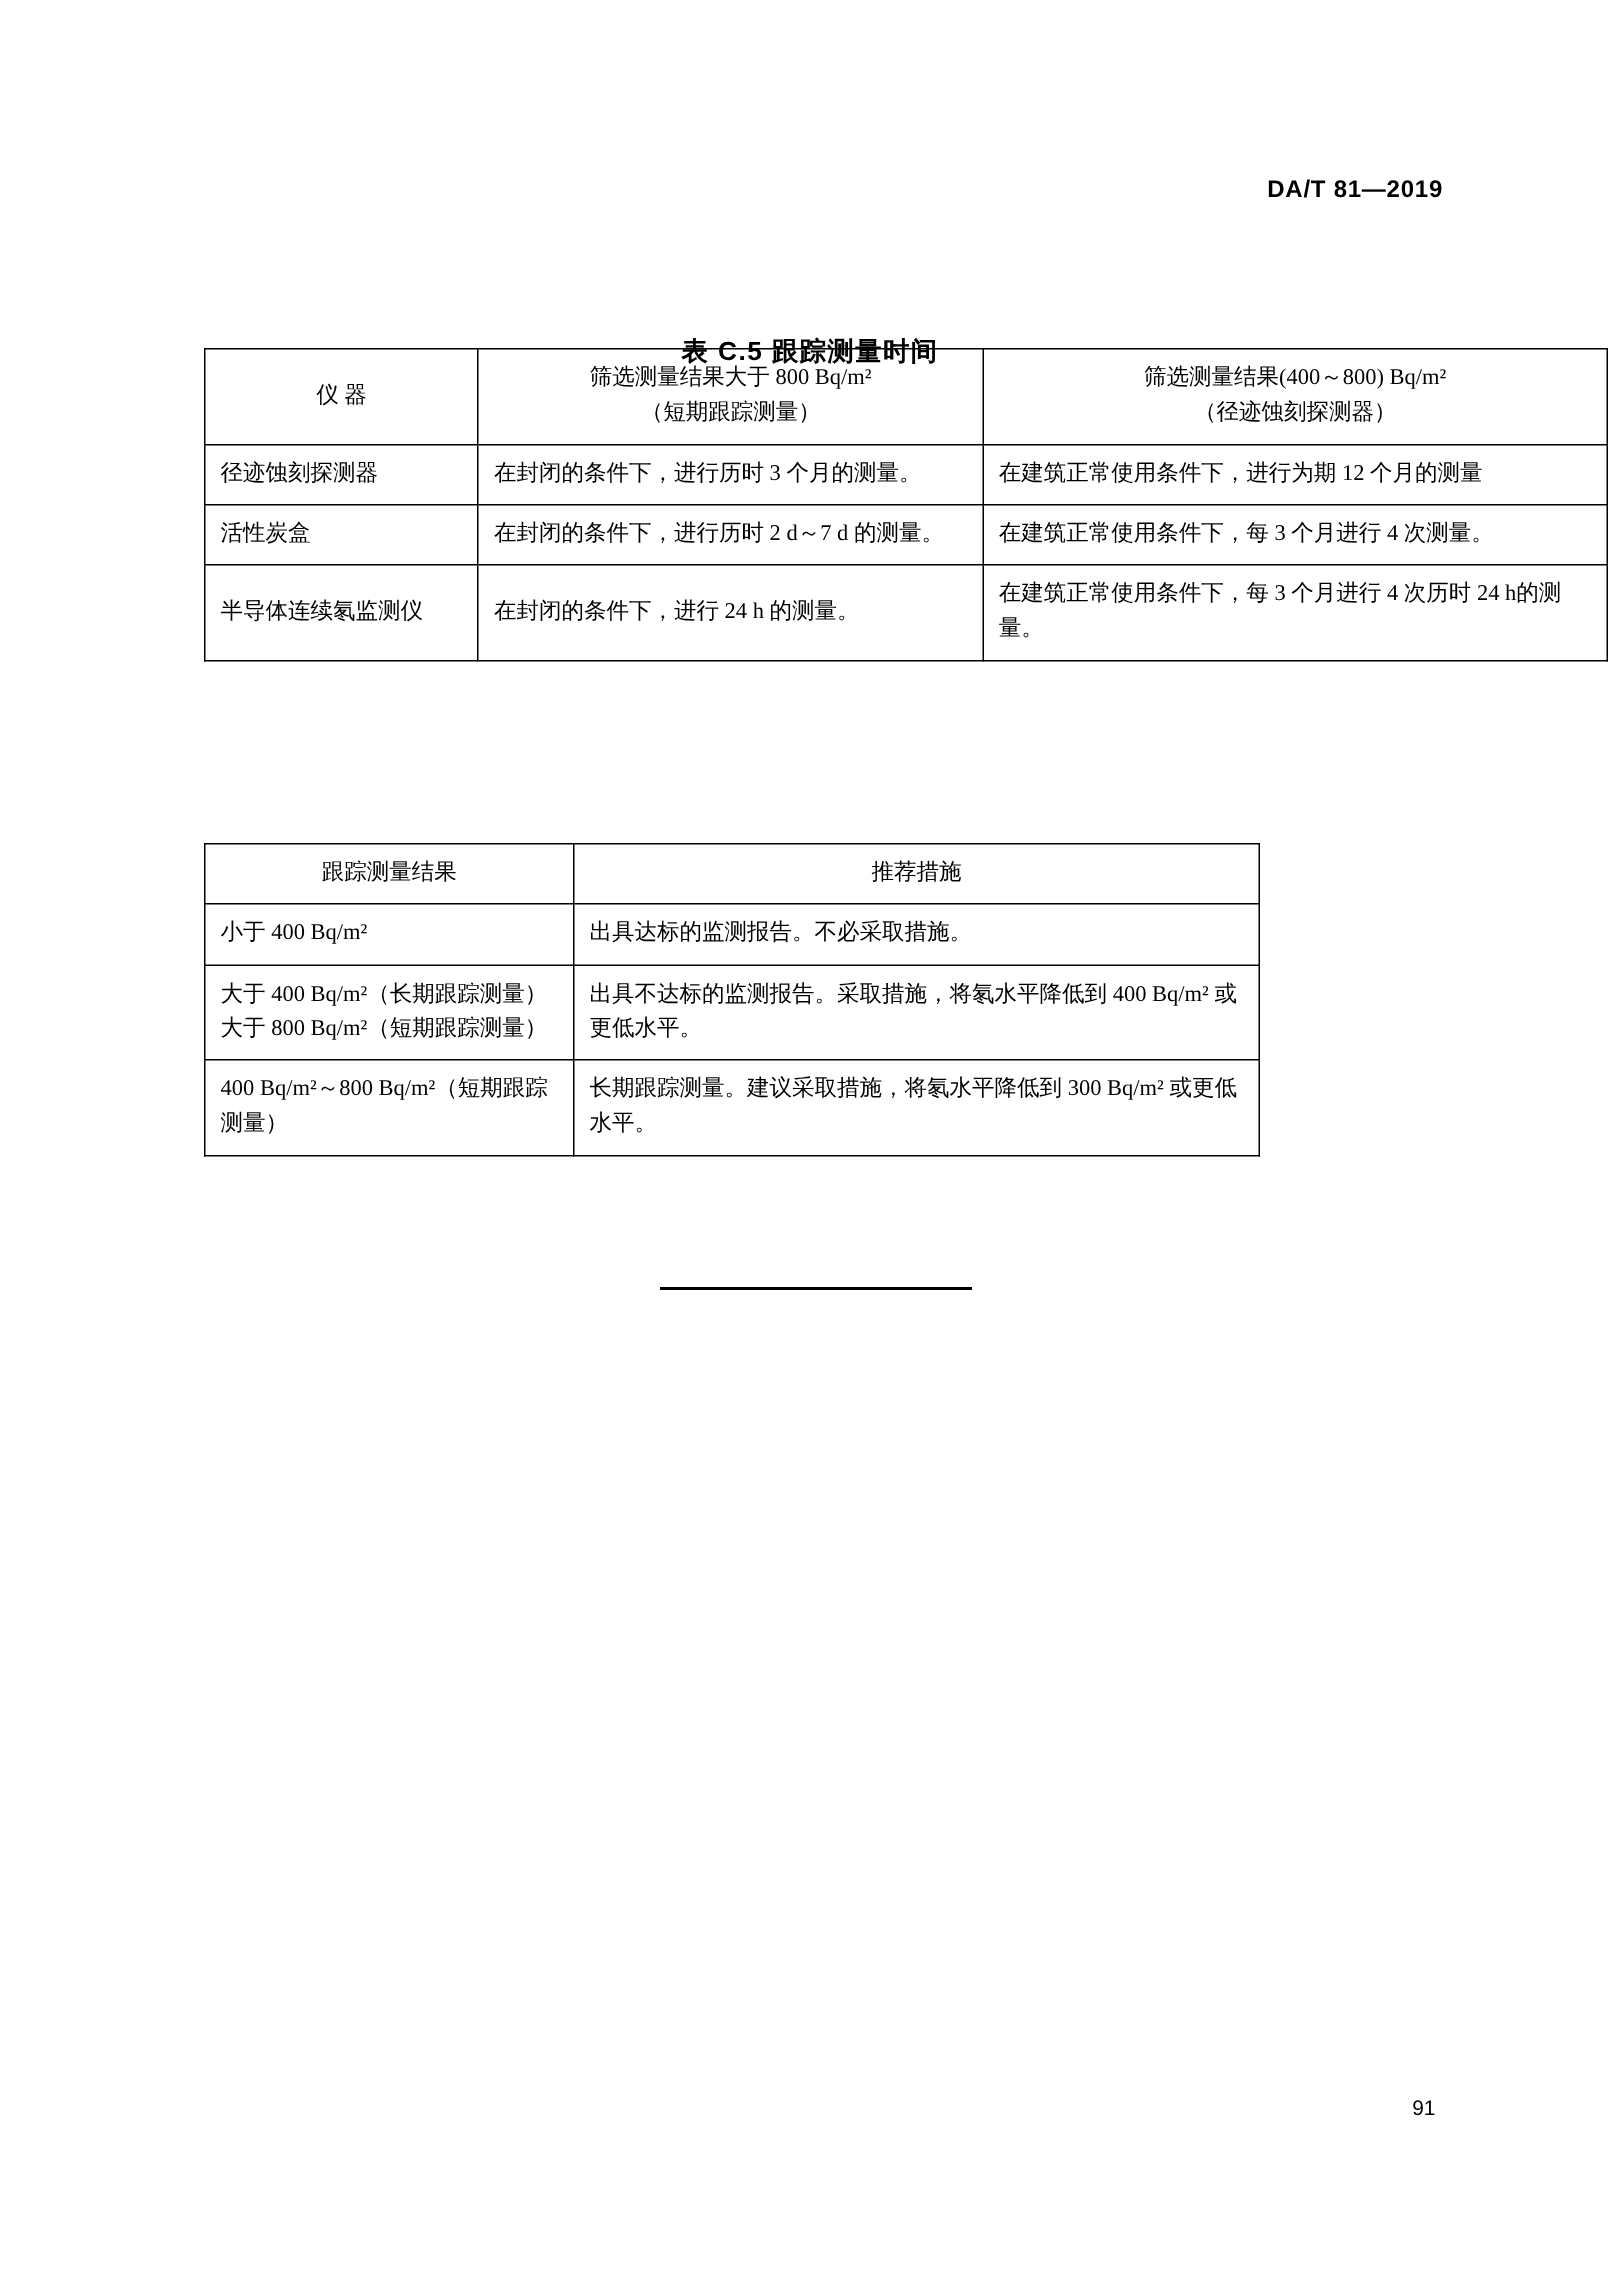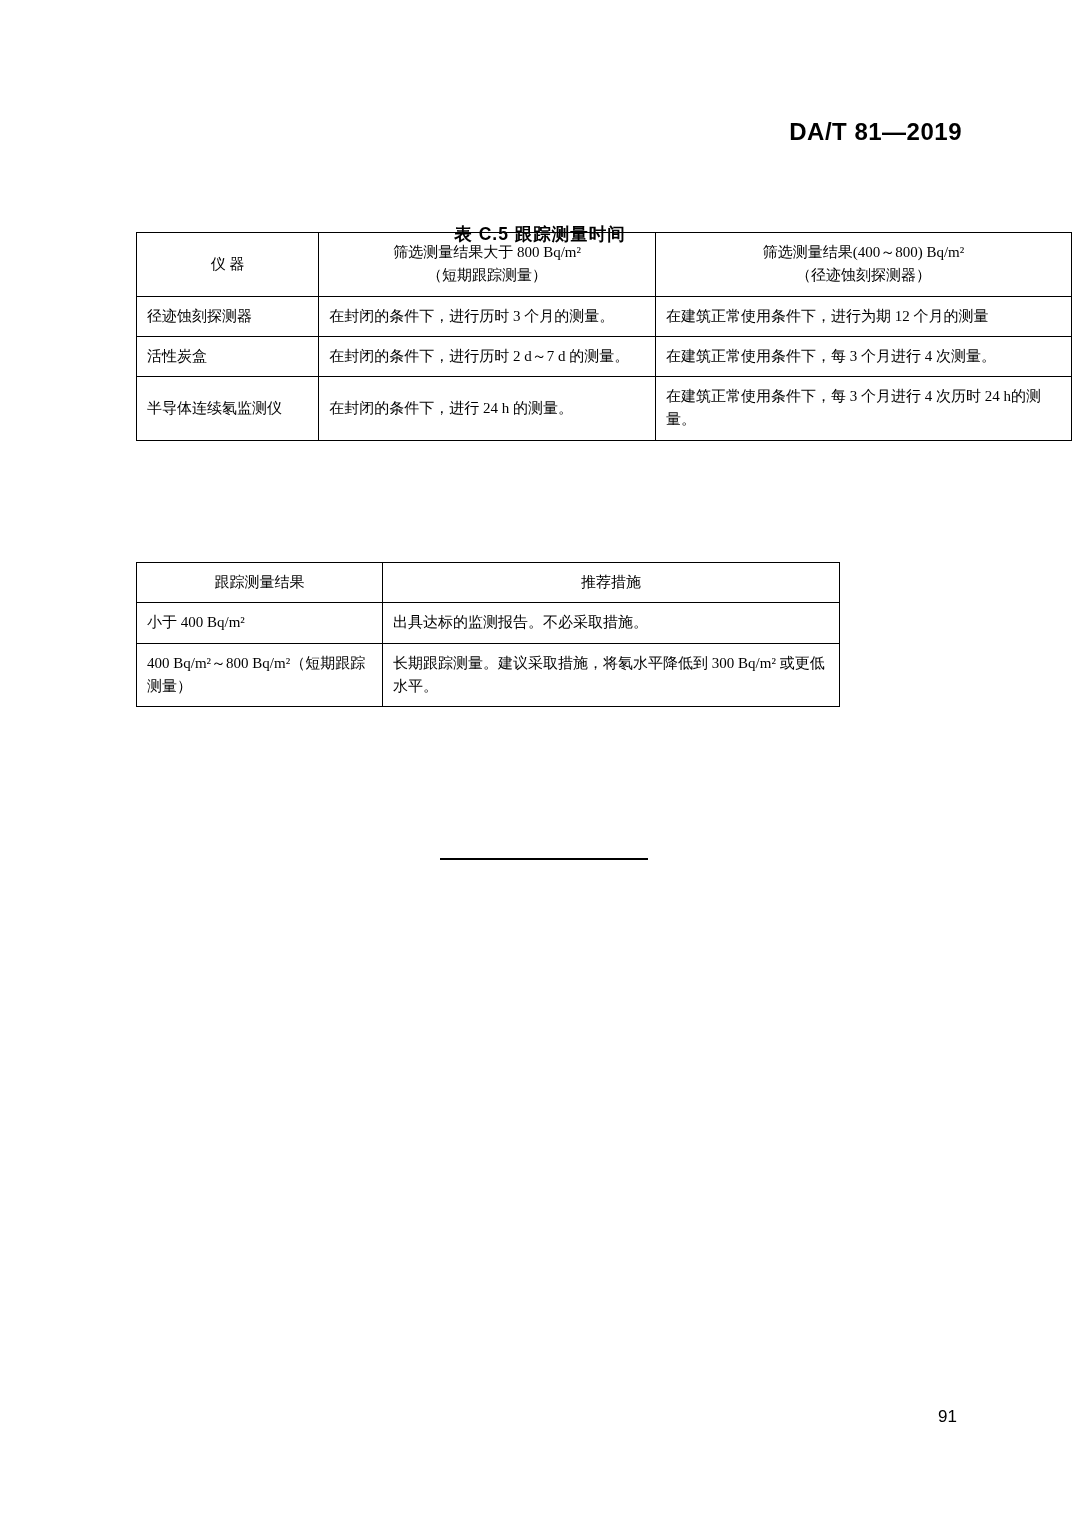--- a/index.html
+++ b/index.html
@@ -19,21 +19,21 @@
     left: 0; top: 0;
     width: 1080px;
     height: 1520px;
     box-sizing: border-box;
   }
   .header-std {
     position: absolute;
     right: 118px;
     top: 118px;
     font-family: "Liberation Sans", sans-serif;
-    font-size: 24px;
+    font-size: 16px;
     font-weight: bold;
     letter-spacing: 0.5px;
   }
 
   
   .table-caption {
     text-align: center;
     font-family: "Liberation Sans", sans-serif;
     font-size: 17.5px;
     font-weight: bold;
@@ -86,23 +86,23 @@
     left: 440px;
     top: 858px;
     width: 208px;
     height: 0;
     border-top: 2.5px solid #000;
   }
 
   .page-number {
     position: absolute;
     right: 123px;
-    bottom: 93px;
+    bottom: 107px;
     font-family: "Liberation Sans", sans-serif;
-    font-size: 17px;
+    font-size: 14px;
   }
 </style>
 </head>
 <body>
 
 <div class="page">
 
   <div class="header-std">DA/T 81—2019</div>
 
   <div class="table-caption cap1">表 C.5   跟踪测量时间</div>
@@ -155,20 +155,25 @@
     <tbody>
       <tr>
         <td class="cell-head">跟踪测量结果</td>
         <td class="cell-head">推荐措施</td>
       </tr>
       <tr>
         <td class="c-left">小于 400 Bq/m²</td>
         <td class="c-left">出具达标的监测报告。不必采取措施。</td>
       </tr>
       <tr>
+        <td class="c-left" style="white-space:pre-line;">大于 400 Bq/m²（长期跟踪测量）
+大于 800 Bq/m²（短期跟踪测量）</td>
+        <td class="c-left">出具不达标的监测报告。采取措施，将氡水平降低到 400 Bq/m² 或更低水平。</td>
+      </tr>
+      <tr>
         <td class="c-left">400 Bq/m²～800 Bq/m²（短期跟踪测量）</td>
         <td class="c-center">长期跟踪测量。建议采取措施，将氡水平降低到 300 Bq/m² 或更低水平。</td>
       </tr>
     </tbody>
   </table>
 
   <div class="end-rule"></div>
 
   <div class="page-number">91</div>
 </div>

